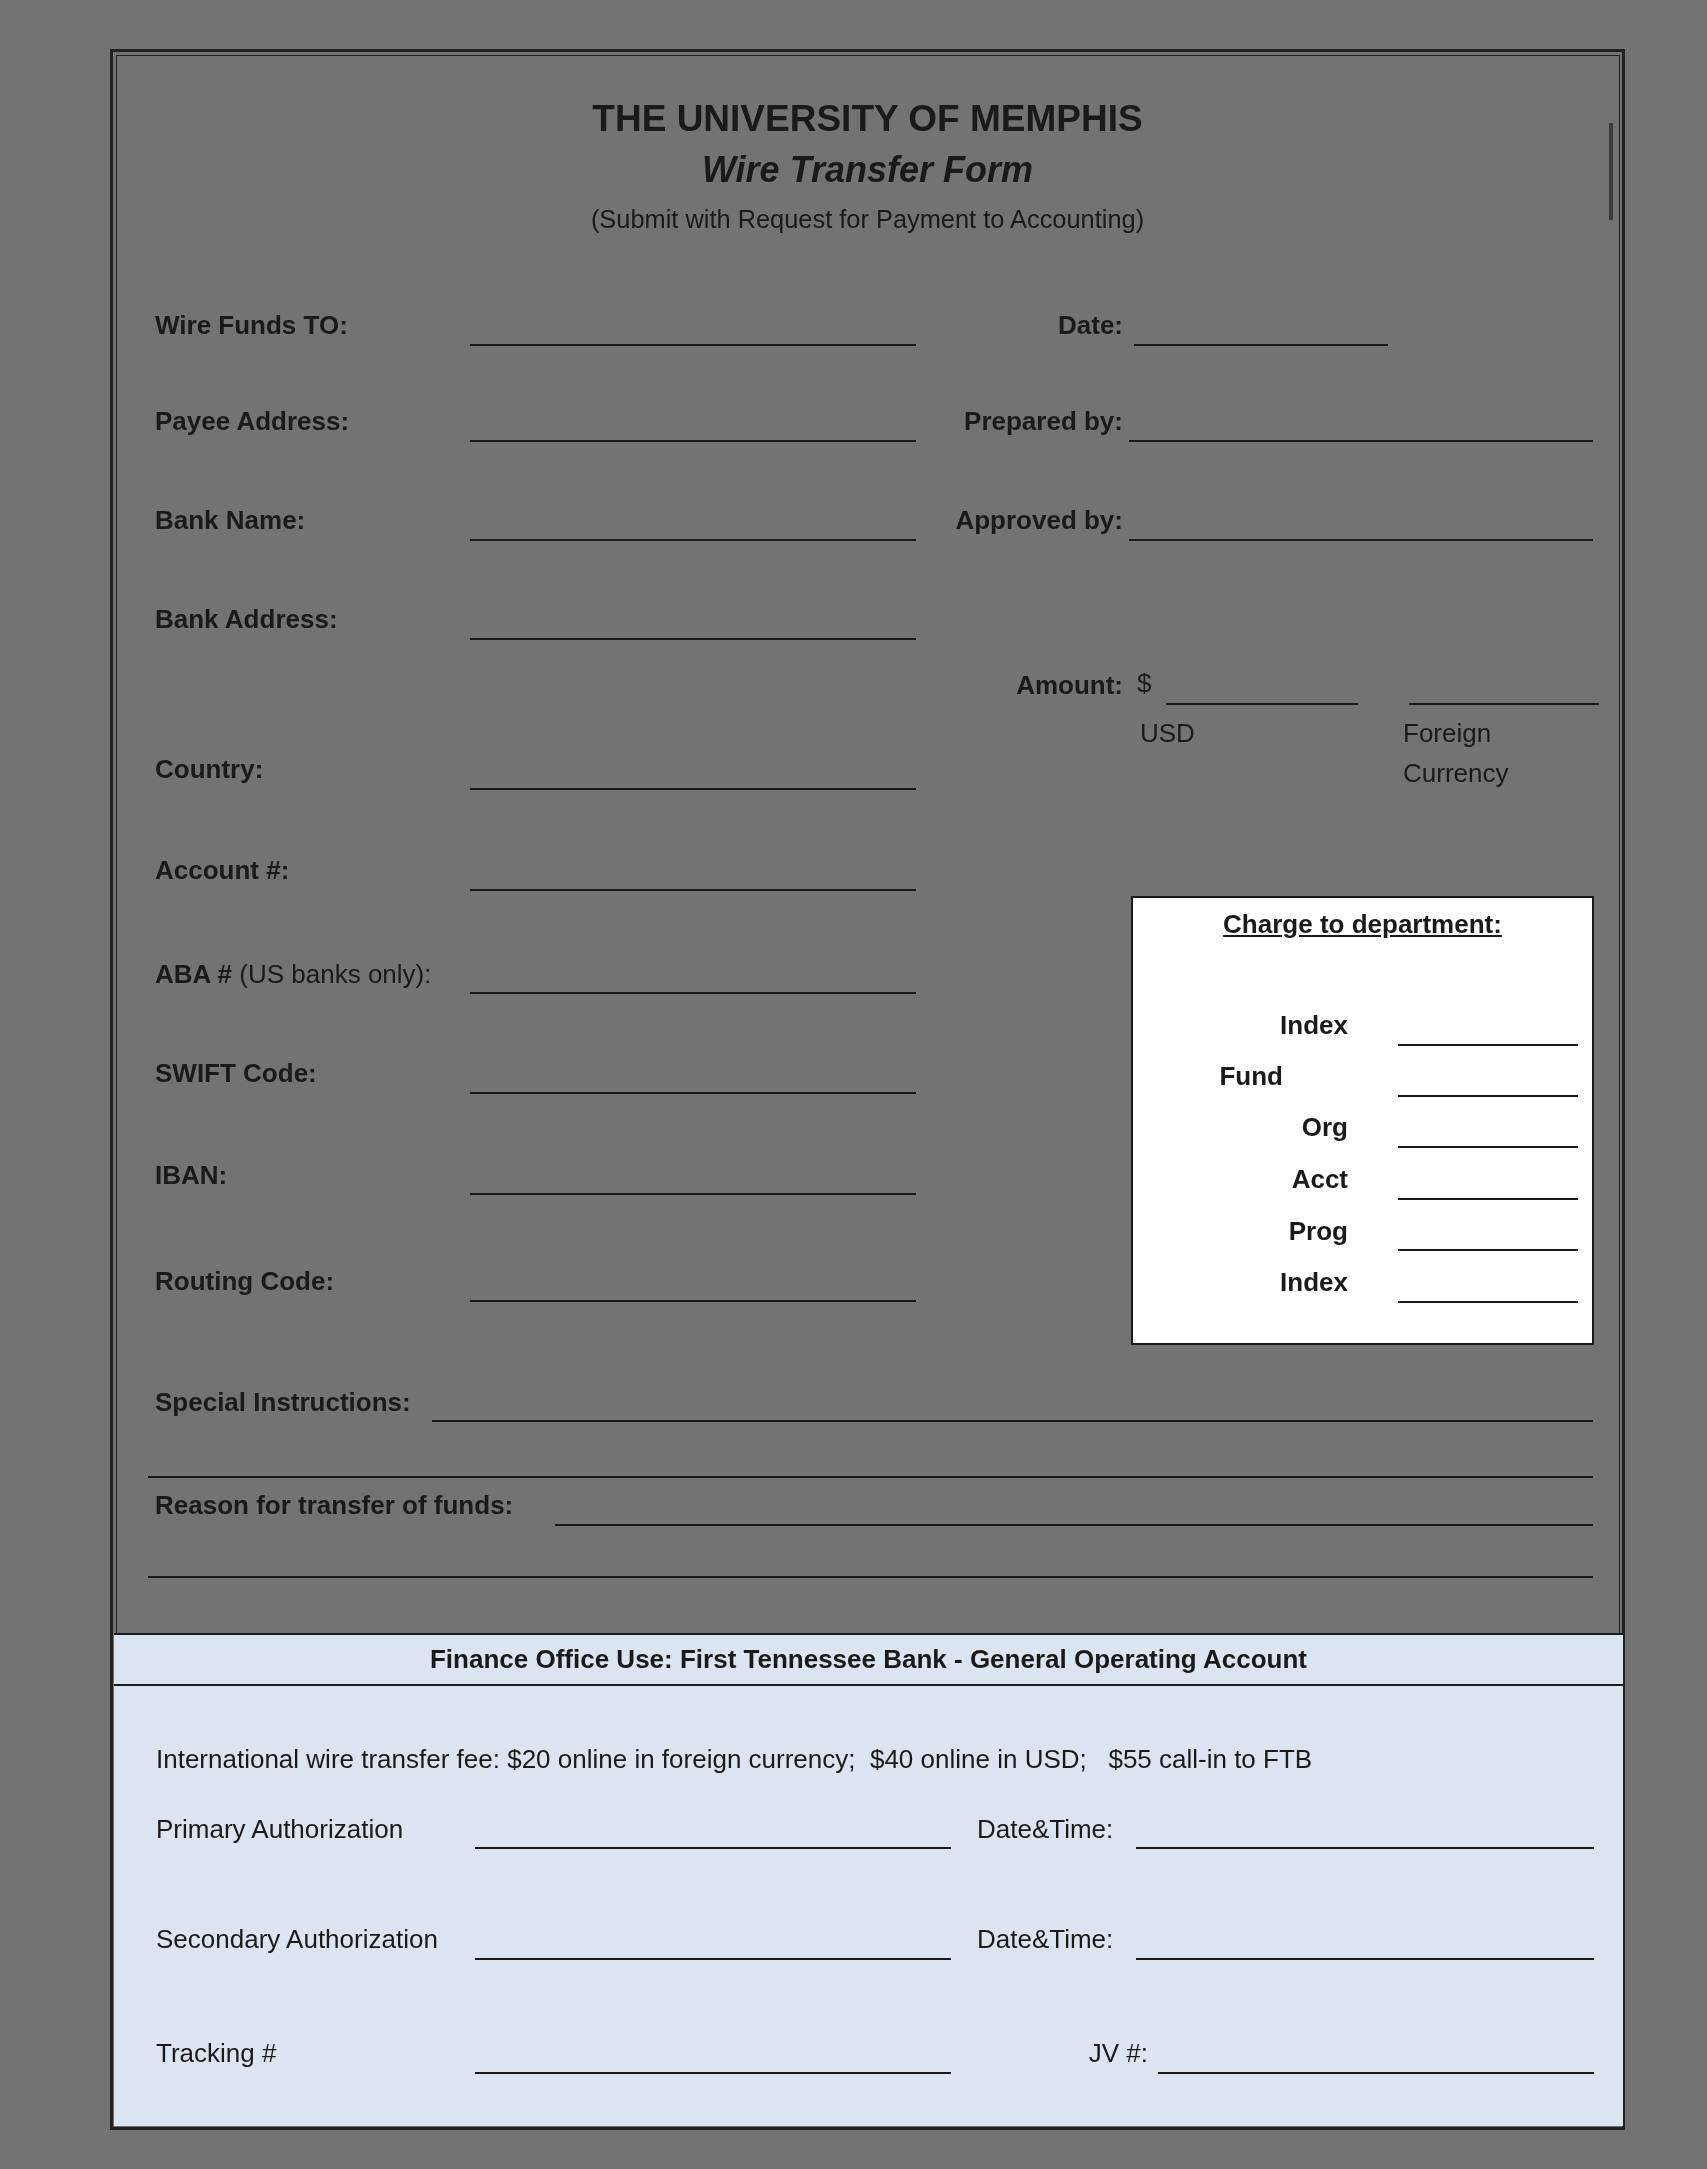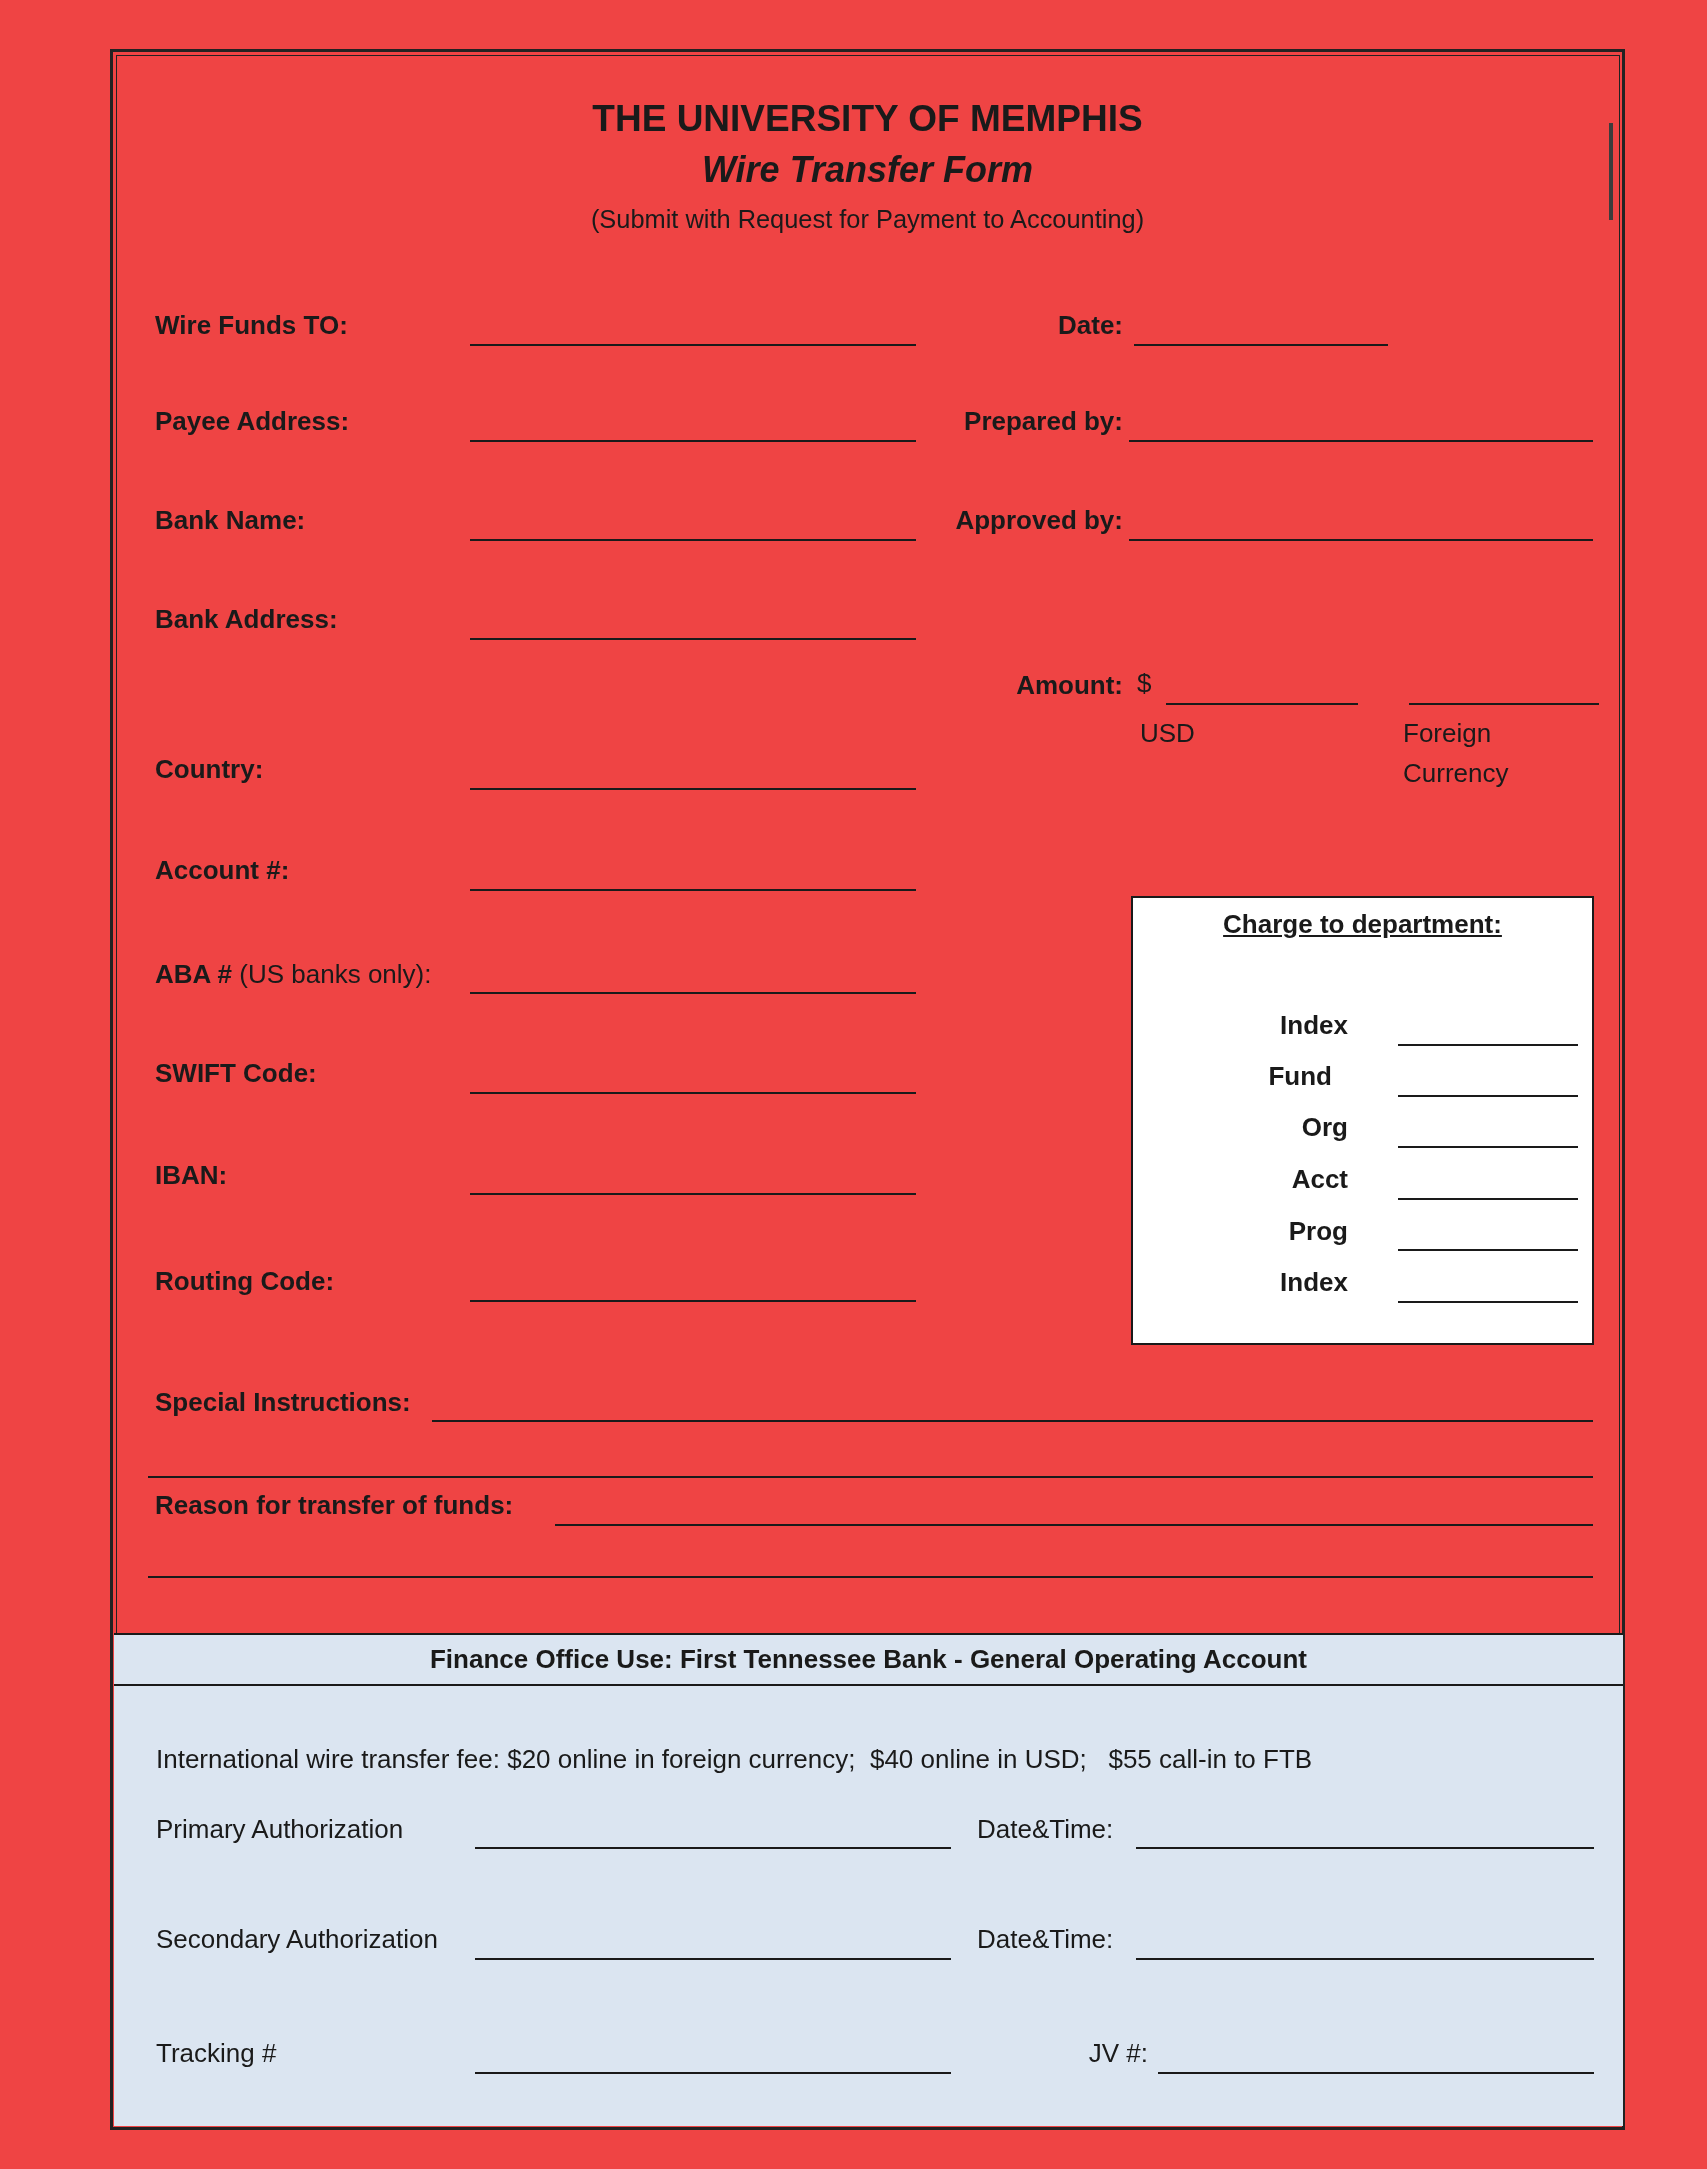--- a/index.html
+++ b/index.html
@@ -1,18 +1,18 @@
 <!DOCTYPE html>
 <html style="font-size:13.6px"><head>
 <meta charset="utf-8">
 <style>
   * { box-sizing: border-box; margin: 0; padding: 0; }
   html, body { background: #ffffff; }
   .page {
-    position: relative; width: 1708px; height: 2170px; background: #ef4444;
+    position: relative; width: 1708px; height: 2170px; background: #737373;
     font-family: "Liberation Sans", "DejaVu Sans", sans-serif; color: #1a1a1a; overflow: hidden;
   }
   .frame { position: absolute; left: 110px; top: 49px; width: 1515px; height: 2081px; border: 3.4px solid #222222; }
   .frame-inner { position: absolute; inset: 2.5px; border: 1.7px solid #222222; pointer-events: none; }
   .scroll-tick { position: absolute; left: 1609px; top: 123px; width: 4.2px; height: 97px; background: #3c3c3c; }
   .lbl { position: absolute; font-size: 26px; font-weight: bold; line-height: 32px; white-space: nowrap; }
   .lbl-reg { position: absolute; font-size: 26px; font-weight: normal; line-height: 32px; white-space: nowrap; }
   .right { text-align: right; }
   .line { position: absolute; height: 0; border-bottom: 2.5px solid #1a1a1a; }
   .title { position: absolute; left: 110px; width: 1515px; text-align: center; font-weight: bold; }
@@ -90,21 +90,21 @@
   <div class="lbl-reg" style="left:1140px; top:717px;">USD</div>
   <div class="lbl-reg" style="left:1403px; top:717px;">Foreign</div>
   <div class="lbl-reg" style="left:1403px; top:757px;">Currency</div>
 
   <div class="charge-box"></div>
   <div class="charge-title">Charge to department:</div>
 
   <div class="lbl right" style="left:1131px; top:1009px; width:217px;padding-left:22px;">Index</div>
   <div class="line" style="left:1398px; top:1044px; width:180px;"></div>
 
-  <div class="lbl right" style="left:1115px; top:1060px; width:217px;">Fund</div>
+  <div class="lbl right" style="left:1066px; top:1060px; width:217px;">Fund</div>
   <div class="line" style="left:1398px; top:1095px; width:180px;"></div>
 
   <div class="lbl right" style="left:1131px; top:1111px; width:217px;">Org</div>
   <div class="line" style="left:1398px; top:1146px; width:180px;"></div>
 
   <div class="lbl right" style="left:1131px; top:1163px; width:217px;">Acct</div>
   <div class="line" style="left:1398px; top:1198px; width:180px;"></div>
 
   <div class="lbl right" style="left:1131px; top:1215px; width:217px;">Prog</div>
   <div class="line" style="left:1398px; top:1249px; width:180px;"></div>

